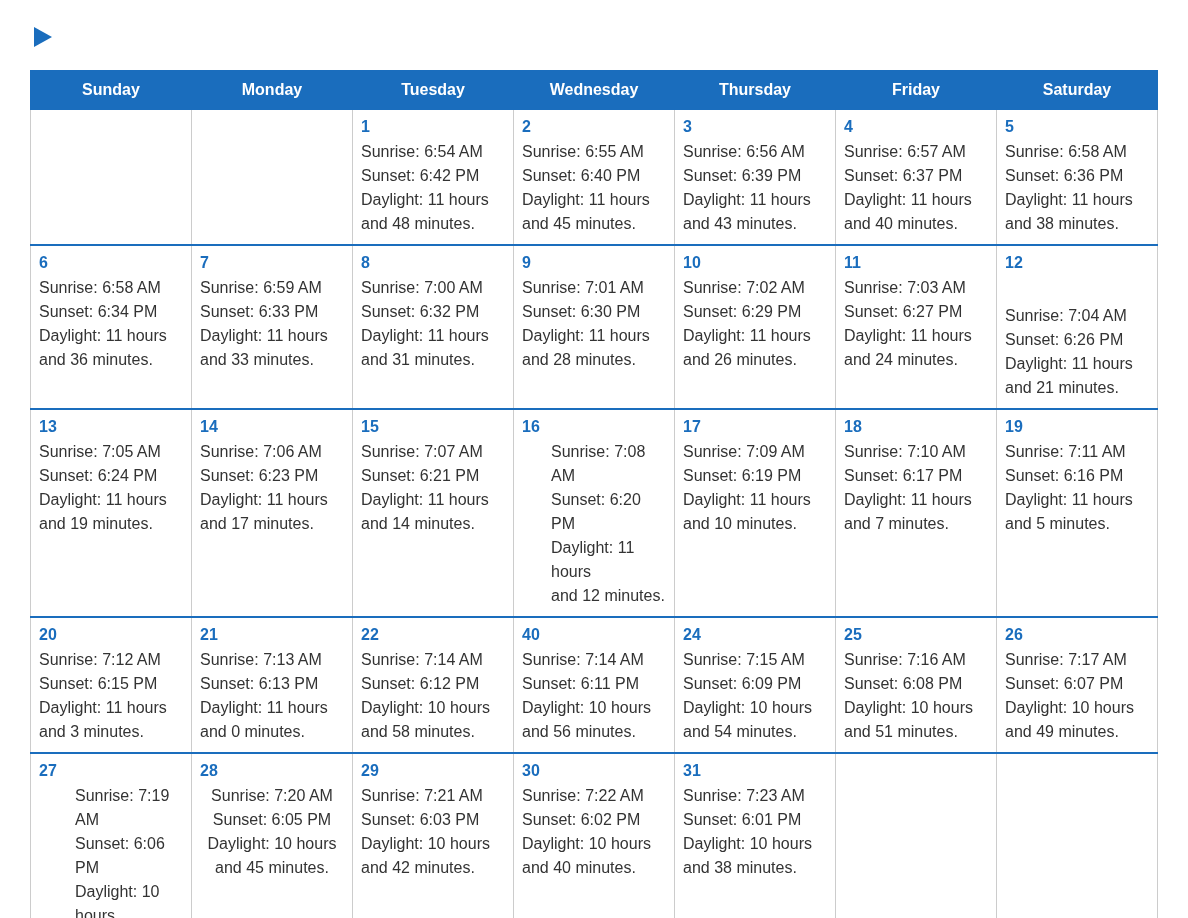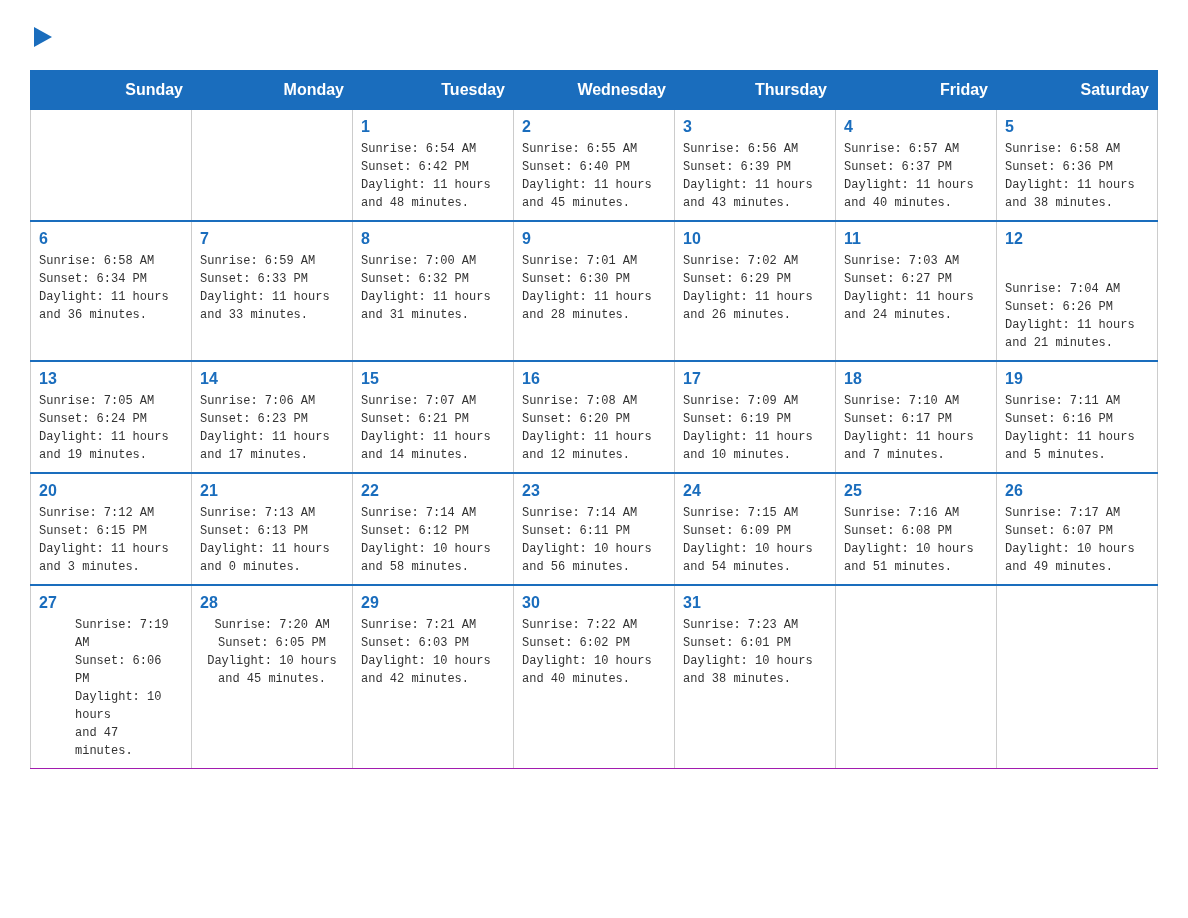--- a/index.html
+++ b/index.html
@@ -42,21 +42,21 @@
       border-collapse: collapse;
       border: 1px solid #aaa;
     }
 
     .calendar-table th {
       background-color: #1a6dbd;
       color: #fff;
       font-size: 16px;
       font-weight: bold;
       padding: 10px 8px;
-      text-align: right;
+      text-align: center;
       border: 1px solid #1a6dbd;
     }
 
     .calendar-table td {
       vertical-align: top;
       padding: 8px;
       border: 1px solid #ccc;
       width: calc(100% / 7);
       min-height: 110px;
       font-size: 13px;
@@ -71,24 +71,23 @@
 
     .day-number {
       font-size: 16px;
       font-weight: bold;
       color: #1a6dbd;
       display: block;
       margin-bottom: 4px;
     }
 
     .day-info {
-      font-size: 12px;
+      font-size: 16px;
       line-height: 1.5;
       color: #333;
-      font-family: Liberation Mono, monospace;
     }
 
     .empty-cell {
       background: #fff;
     }
 
     .logo-block {
       line-height: 1;
     }
 
@@ -249,21 +248,21 @@
         </td>
         <td>
           <span class="day-number">15</span>
           <div class="day-info" style="white-space: pre-line;">Sunrise: 7:07 AM
 Sunset: 6:21 PM
 Daylight: 11 hours
 and 14 minutes.</div>
         </td>
         <td>
           <span class="day-number">16</span>
-          <div class="day-info" style="white-space: pre-line;">Sunrise: 7:08 AM
+          <div class="day-info" style="white-space: pre-line; margin-left: 29px;">Sunrise: 7:08 AM
 Sunset: 6:20 PM
 Daylight: 11 hours
 and 12 minutes.</div>
         </td>
         <td>
           <span class="day-number">17</span>
           <div class="day-info" style="white-space: pre-line;">Sunrise: 7:09 AM
 Sunset: 6:19 PM
 Daylight: 11 hours
 and 10 minutes.</div>
@@ -299,21 +298,21 @@
 and 0 minutes.</div>
         </td>
         <td>
           <span class="day-number">22</span>
           <div class="day-info" style="white-space: pre-line;">Sunrise: 7:14 AM
 Sunset: 6:12 PM
 Daylight: 10 hours
 and 58 minutes.</div>
         </td>
         <td>
-          <span class="day-number">23</span>
+          <span class="day-number">40</span>
           <div class="day-info" style="white-space: pre-line;">Sunrise: 7:14 AM
 Sunset: 6:11 PM
 Daylight: 10 hours
 and 56 minutes.</div>
         </td>
         <td>
           <span class="day-number">24</span>
           <div class="day-info" style="white-space: pre-line;">Sunrise: 7:15 AM
 Sunset: 6:09 PM
 Daylight: 10 hours

